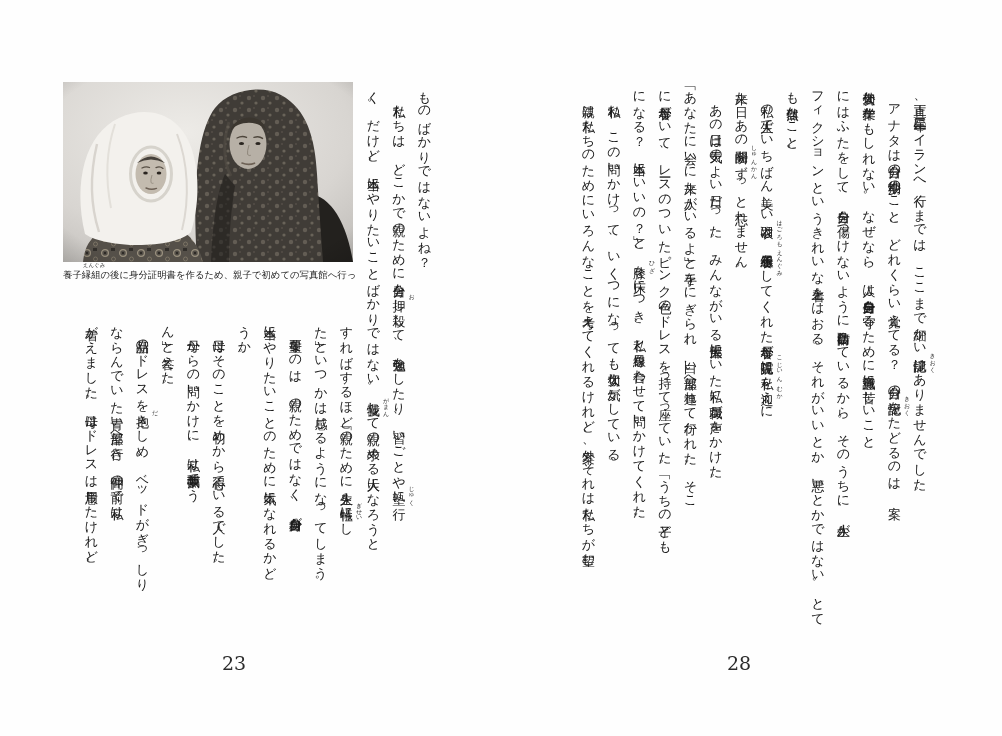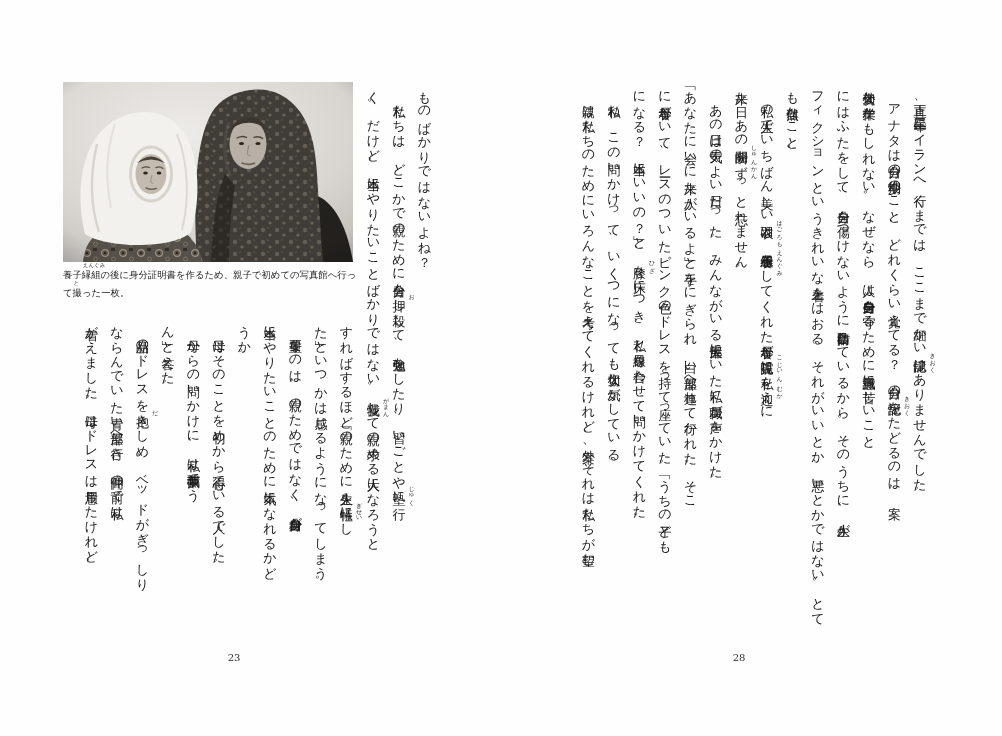--- a/index.html
+++ b/index.html
@@ -71,21 +71,21 @@
   .caption .rt {
     top: -6px; right: auto; left: 1px;
     font-size: 5.5px; line-height: 5.5px;
   }
 
   .pagenum {
     position: absolute;
     top: 652px;
     width: 34px;
     text-align: center;
-    font-size: 10px;
+    font-size: 19px;
     color: #2b2b2b;
   }
   #pagenum-right { left: 722px; }
   #pagenum-left  { left: 217px; }
 </style>
 </head>
 <body>
 
 <div class="spread">
 
@@ -173,21 +173,20 @@
         <path d="M89,93 q-1.6,5 -1,7.6 q1.2,1.2 2.5,0.6" stroke="#948c80" stroke-width="0.9" fill="none"></path>
         <path d="M83,106 q5.5,2.3 10.5,0.4" stroke="#6d6156" stroke-width="1.4" fill="none" stroke-linecap="round"></path>
       </g>
 
       <rect width="290" height="180" fill="url(#vig)"></rect>
     </svg>
   </div>
 
   <div class="caption">
     <div class="cap-line">養子<span class="rb">縁組<span class="rt">えんぐみ</span></span>の後に身分証明書を作るため、親子で初めての写真館へ行っ</div>
-    <div class="cap-line">て<span class="rb">撮<span class="rt">と</span></span>った一枚。</div>
   </div>
 
   <div class="vblock" id="block-left-lower">
     <div class="vcol">すればするほど「親のために人生を<span class="rb">犠牲<span class="rt">ぎせい</span></span>にし</div>
     <div class="vcol">た」といつかは感じるようになってしまう。</div>
     <div class="vcol">　重要なのは、親のためではなく、自分自身が</div>
     <div class="vcol">本当にやりたいことのために本気になれるかど</div>
     <div class="vcol">うか。</div>
     <div class="vcol">　母はそのことを初めから心得ている人でした。</div>
     <div class="vcol">　母からの問いかけに、私は無我夢中で「う</div>

